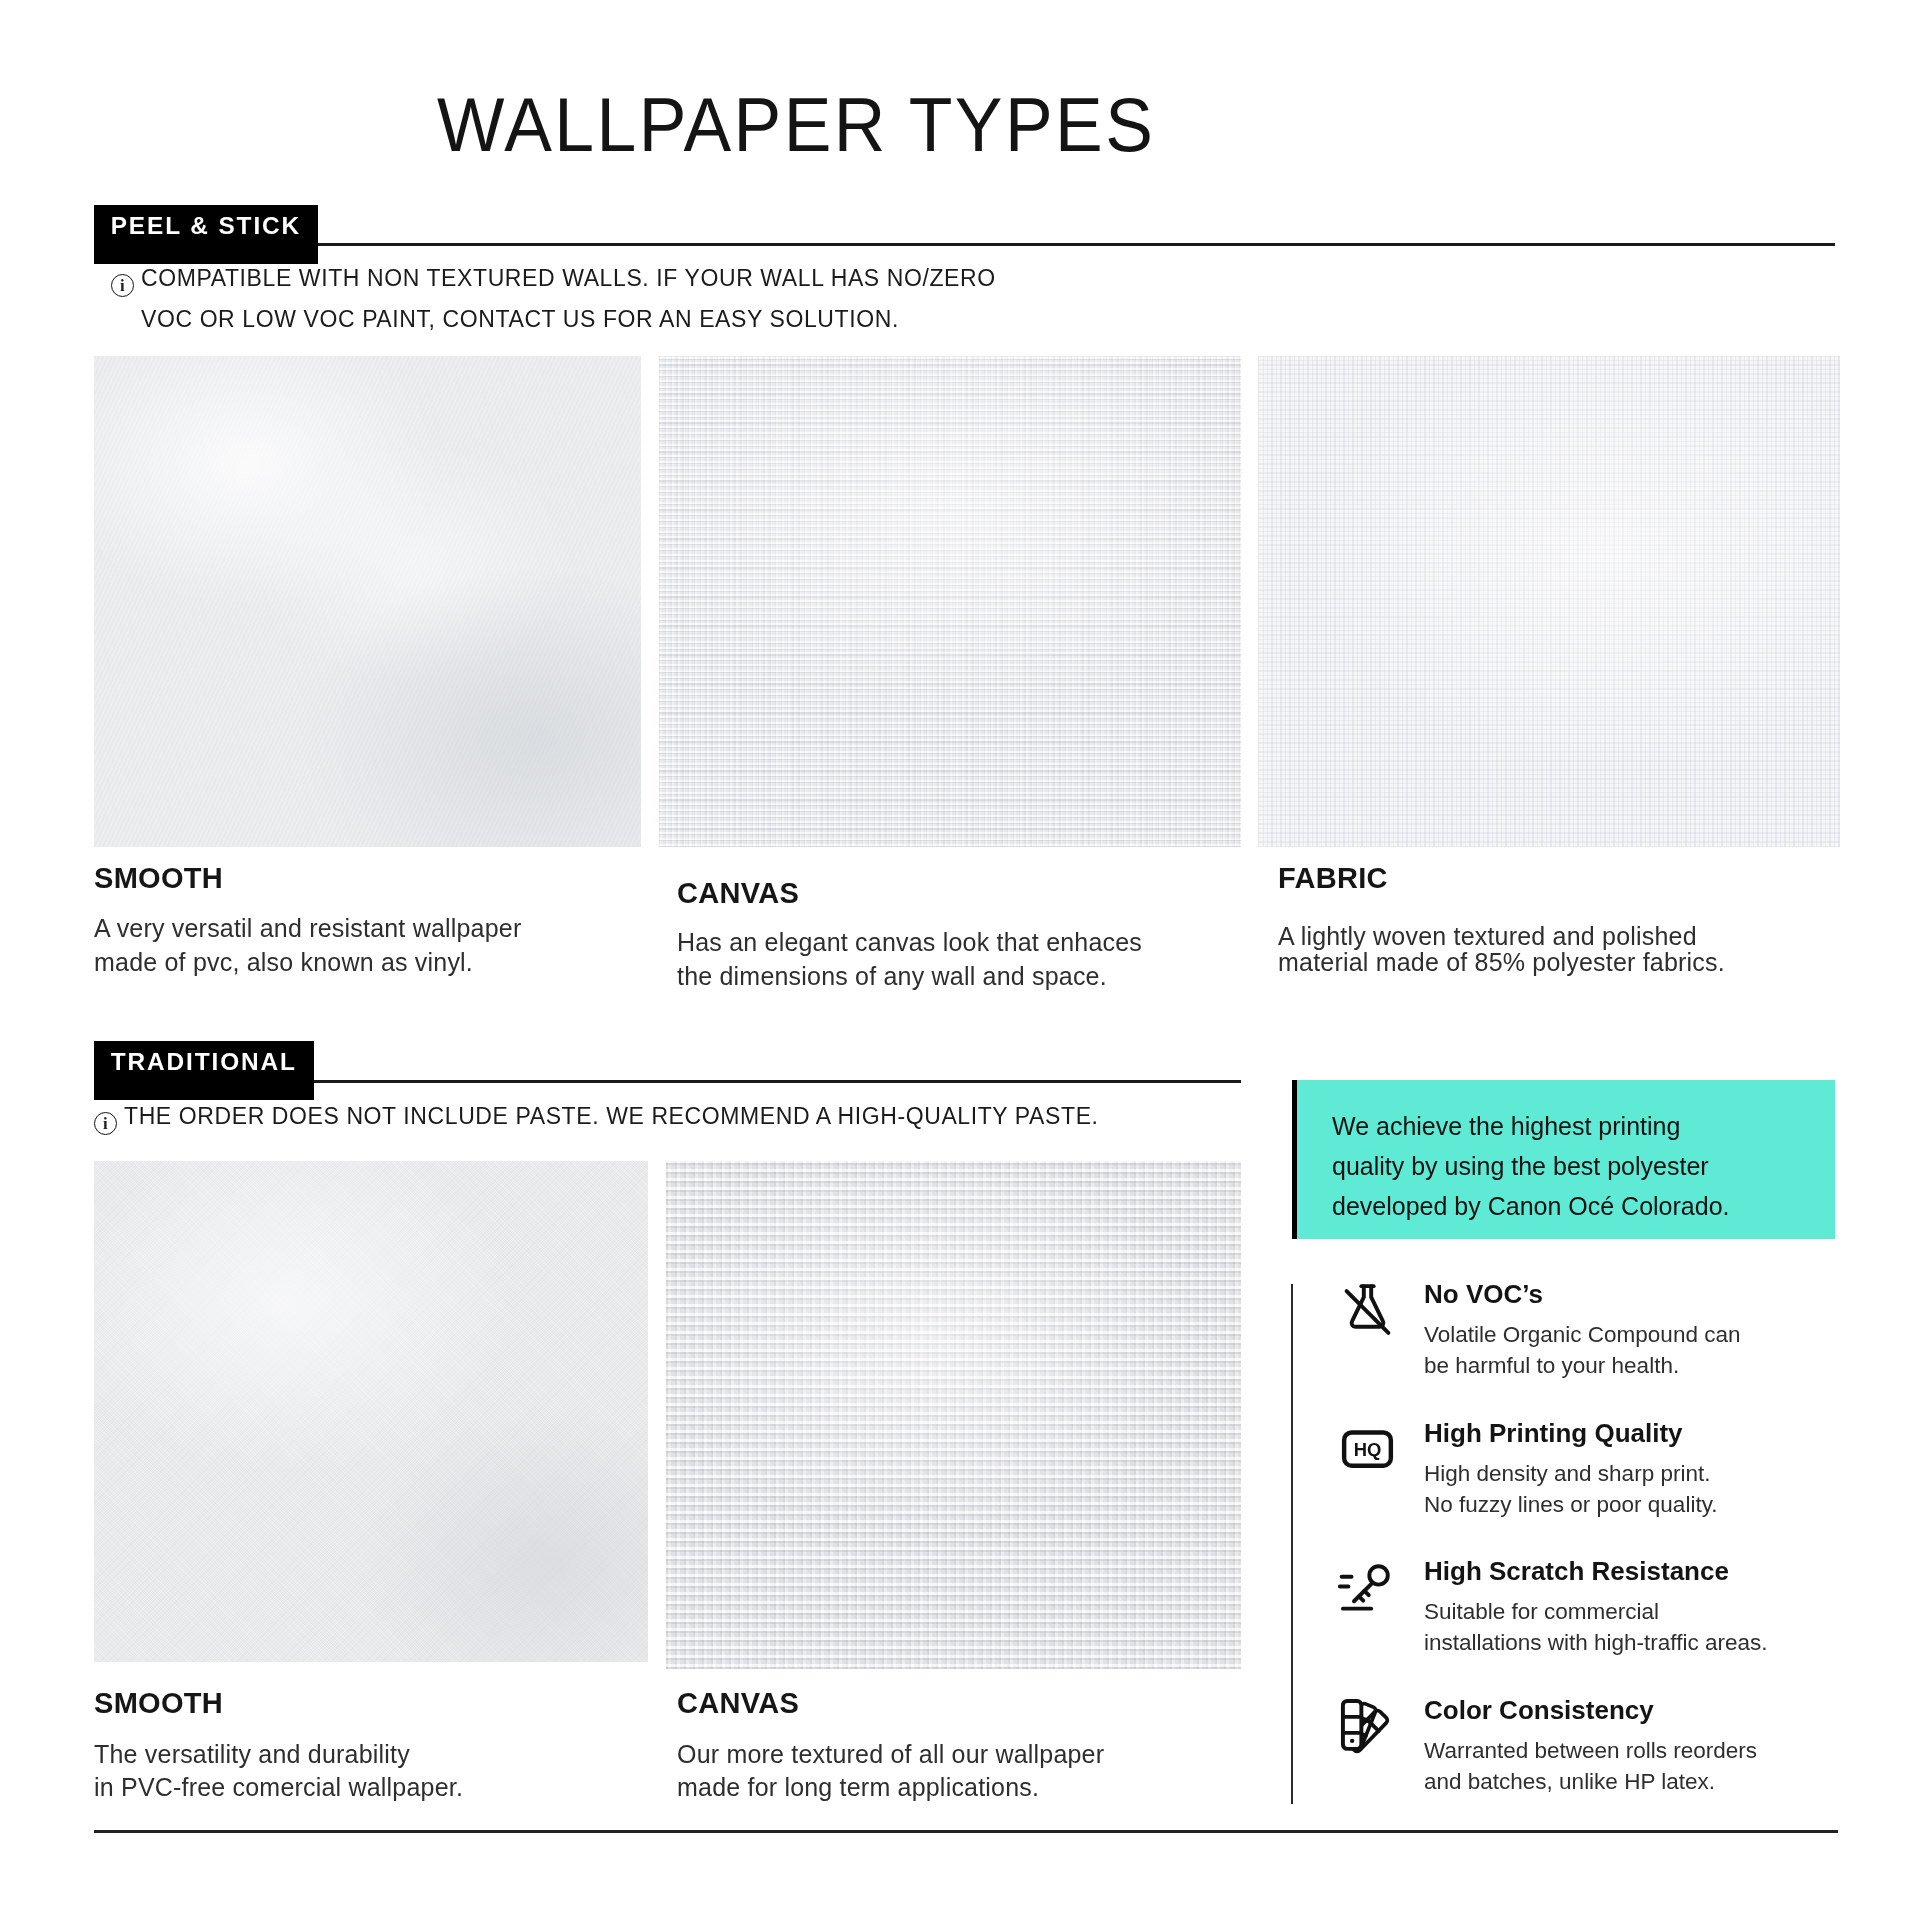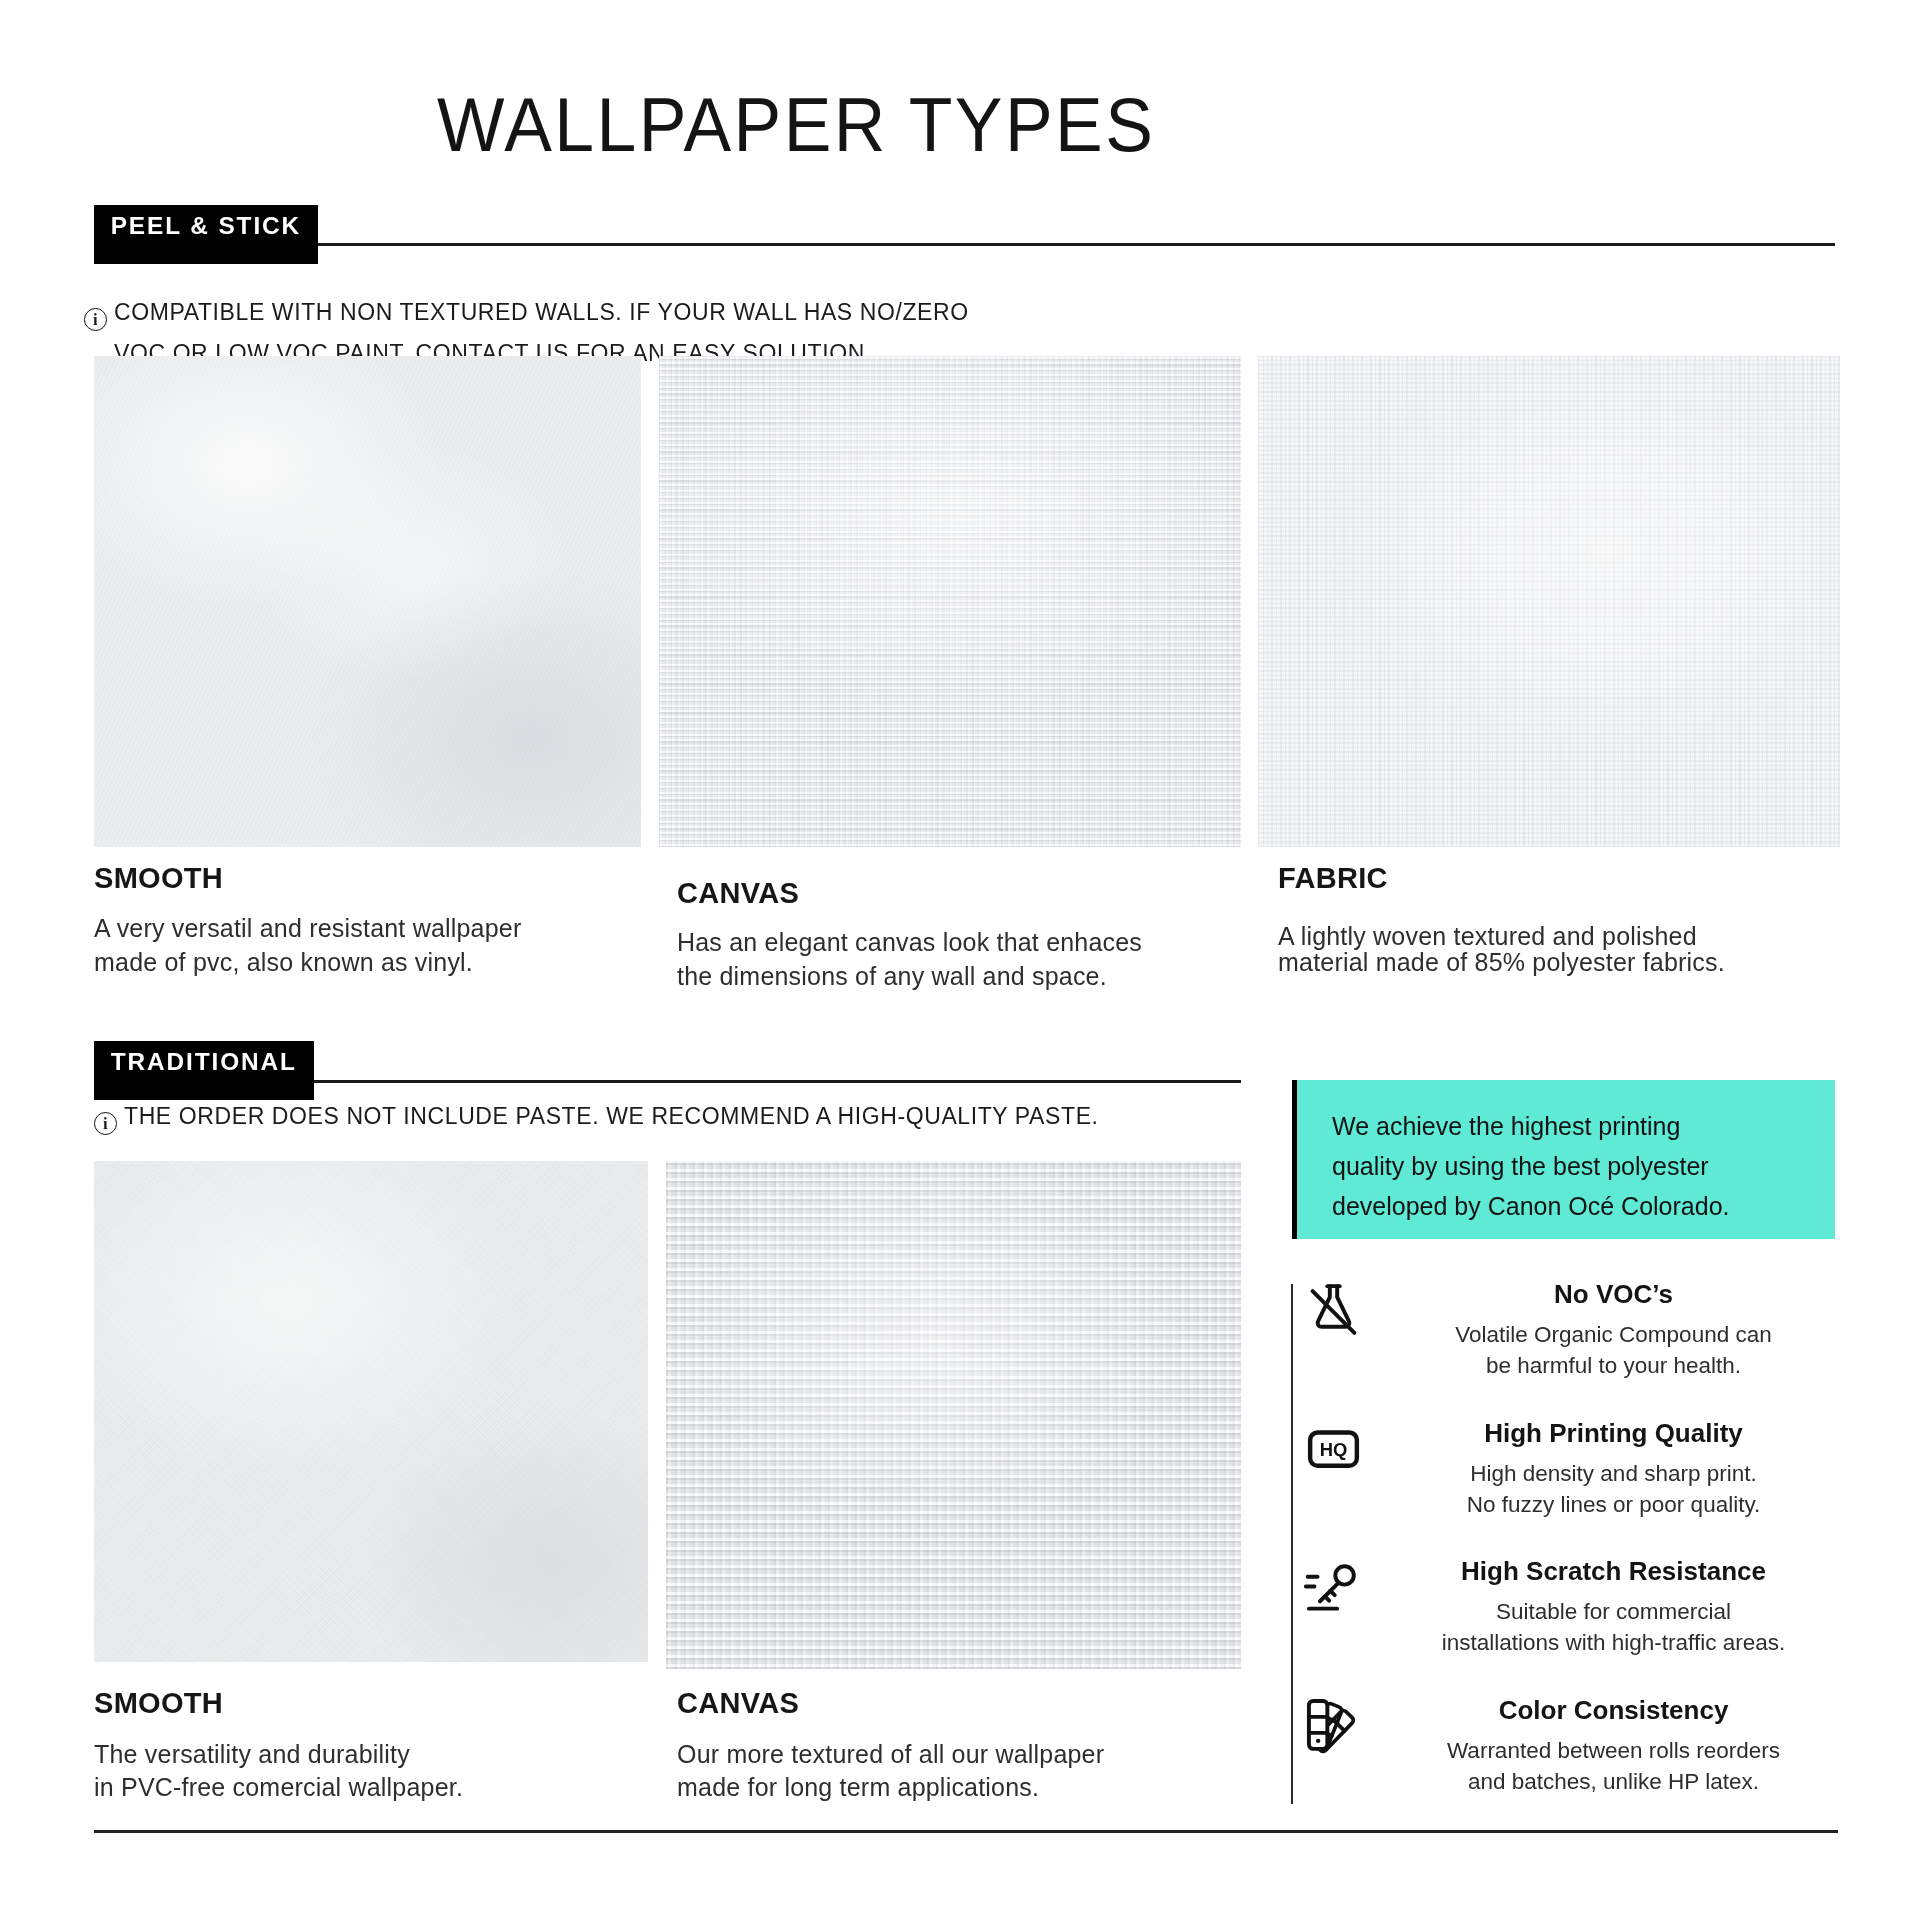--- a/index.html
+++ b/index.html
@@ -78,35 +78,35 @@
   .cap-title{font-size:29px;font-weight:700;letter-spacing:0.3px;color:#161616;white-space:nowrap;}
   .cap-desc{font-size:25px;font-weight:400;color:#2e2e2e;letter-spacing:0.2px;white-space:nowrap;}
 
   
   .quality-box{
     left:1292px;top:1080px;width:543px;height:159px;box-sizing:border-box;
     background:#5eead4;border-left:5.8px solid #000;
     padding:26px 19px 0 35px;font-size:25px;line-height:40px;color:#121212;white-space:nowrap;
   }
   .features-divider{left:1291px;top:1284px;width:1.9px;height:520px;background:#2b2b2b;}
-  .feature{left:1304px;width:533px;text-align:center;}
+  .feature{left:1338px;width:533px;}
   .f-icon{position:absolute;left:0;top:1.3px;width:59px;height:59px;}
   .f-title{margin-left:86px;font-size:26px;font-weight:700;color:#141414;white-space:nowrap;}
   .f-desc{margin-left:86px;font-size:22.5px;font-weight:400;color:#2e2e2e;line-height:31px;margin-top:9px;white-space:nowrap;}
   svg .ln{stroke:#111;stroke-width:3.2;fill:none;stroke-linecap:round;stroke-linejoin:round;}
 </style>
 </head>
 <body>
 
 <div class="abs page-title">WALLPAPER TYPES</div>
 
 <div class="abs rule" style="left:94px;top:243px;width:1741px;"></div>
 <div class="abs badge" style="left:94px;top:205px;">PEEL &amp; STICK</div>
 
-<div class="abs note" style="left:84px;top:265px;margin-top:34px;">
+<div class="abs note" style="left:111px;top:265px;">
   <div>
     <span class="info-icon">i</span><span>COMPATIBLE WITH NON TEXTURED WALLS. IF YOUR WALL HAS NO/ZERO</span>
   </div>
   <div class="note-line2">VOC OR LOW VOC PAINT, CONTACT US FOR AN EASY SOLUTION.</div>
 </div>
 
 <div class="abs swatch sw-smooth1" style="left:94px;top:356px;width:547px;height:491px;"></div>
 <div class="abs swatch sw-canvas1" style="left:659px;top:356px;width:582px;height:491px;"></div>
 <div class="abs swatch sw-fabric1" style="left:1258px;top:356px;width:582px;height:491px;"></div>
 

